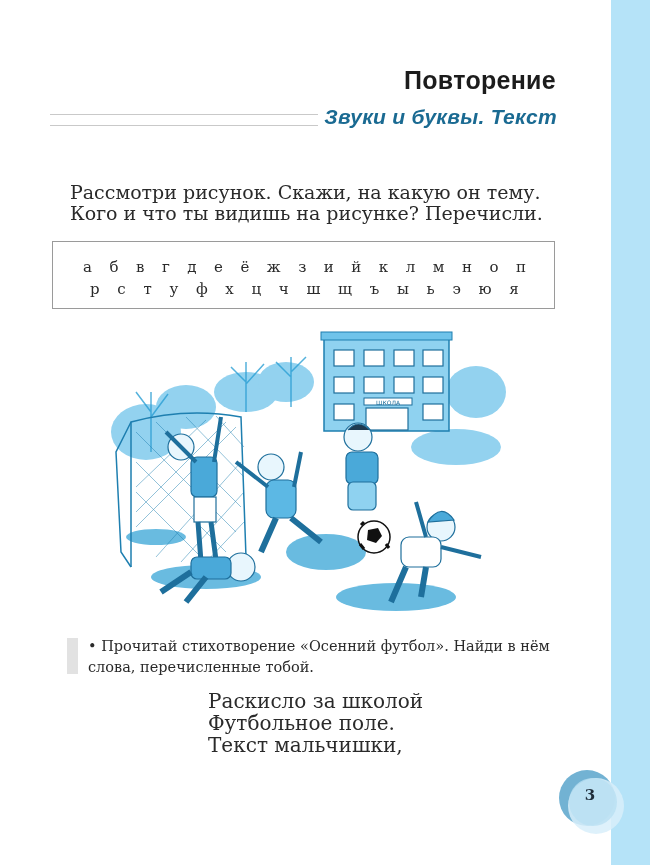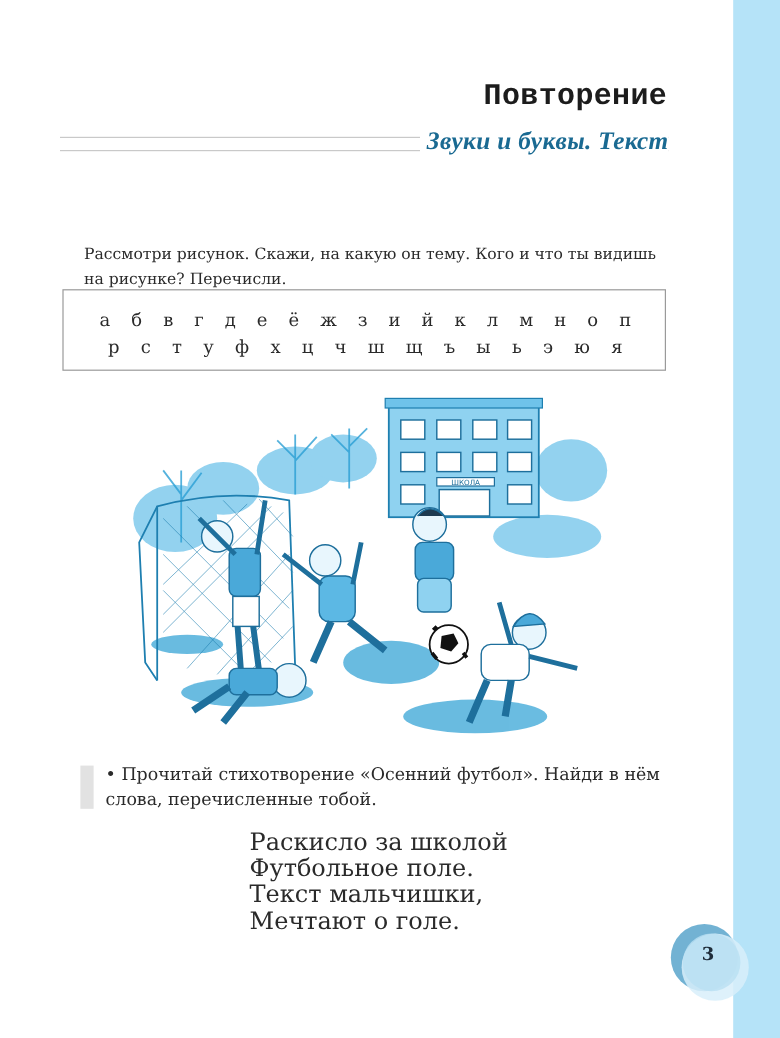--- a/index.html
+++ b/index.html
@@ -1,25 +1,25 @@
 <!DOCTYPE html>
 <html><head>
 <meta charset="utf-8">
 <style>
   html, body { margin:0; padding:0; }
   body { width:650px; height:865px; position:relative; background:#ffffff; overflow:hidden;
          font-family:"DejaVu Serif", serif; color:#222; }
   .sidebar { position:absolute; left:611px; top:0; width:39px; height:865px; background:#b5e3f8; }
-  .title { position:absolute; right:94px; top:66px; font-family:Liberation Mono, monospace;
+  .title { position:absolute; right:94px; top:66px; font-family:Liberation Sans, sans-serif;
            font-weight:bold; font-size:25px; color:#1c1c1c; letter-spacing:0.3px; }
   .rule { position:absolute; left:50px; width:507px; height:1px; background:#c9c9c9; }
-  .subtitle { position:absolute; right:93px; top:105px; font-family:Liberation Serif, serif;
+  .subtitle { position:absolute; right:93px; top:105px; font-family:Liberation Sans, sans-serif;
               font-weight:bold; font-style:italic; font-size:21px; color:#1a6a92; background:#fff;
               padding-left:6px; letter-spacing:0.3px; }
-  .para { position:absolute; left:70px; top:202px; width:492px; font-size:13px; line-height:21px;
+  .para { position:absolute; left:70px; top:182px; width:492px; font-size:19px; line-height:21px;
           color:#2a2a2a; text-indent:0; }
   .alpha-box { position:absolute; left:52px; top:241px; width:503px; height:68px;
                border:1.5px solid #9a9a9a; box-sizing:border-box; }
   .alpha-row { position:absolute; left:30px; right:28px; display:flex; justify-content:space-between;
                font-size:15px; color:#2a2a2a; }
   .alpha-row.r1 { top:16px; }
   .alpha-row.r2 { top:38px; left:37px; right:35px; }
   .illus { position:absolute; left:96px; top:322px; width:420px; height:300px; }
   .grey-bar { position:absolute; left:67px; top:638px; width:11px; height:36px; background:#e2e2e2; }
   .task { position:absolute; left:88px; top:636px; width:474px; font-size:14.5px; line-height:21px;
@@ -173,21 +173,20 @@
 <div class="grey-bar"></div>
 <div class="task">
   <span>•</span>
   <span>Прочитай стихотворение «Осенний футбол». Найди в нём слова, перечисленные тобой.</span>
 </div>
 
 <div class="poem">
   <div>Раскисло за школой</div>
   <div>Футбольное поле.</div>
   <div>Текст мальчишки,</div>
-  <div>Мечтают о голе.</div>
 </div>
 
 <svg class="pg" viewBox="0 0 70 70">
   <circle cx="32" cy="30" r="28" fill="#72b2d3"></circle>
   <circle cx="41" cy="38" r="28" fill="#d8effa" opacity="0.85"></circle>
   <circle cx="38" cy="34" r="24" fill="#b9e0f2" opacity="0.8"></circle>
 </svg>
 <div class="pg-num">3</div>
 
 </body></html>

